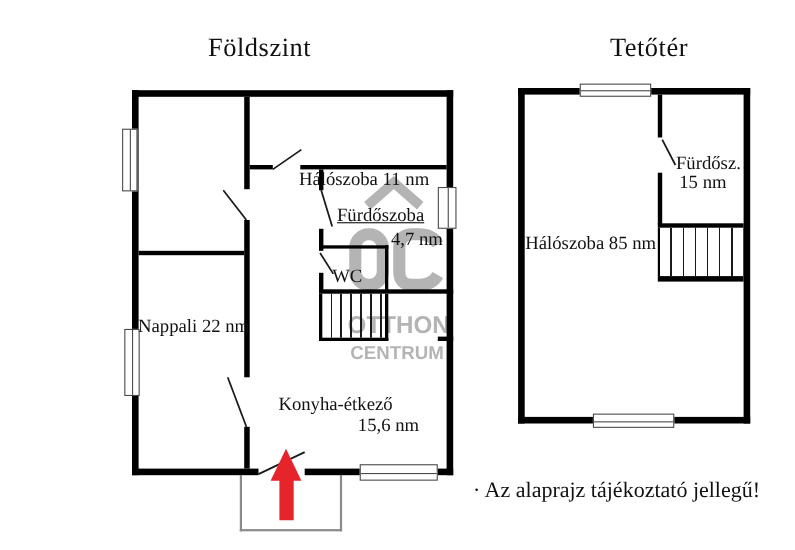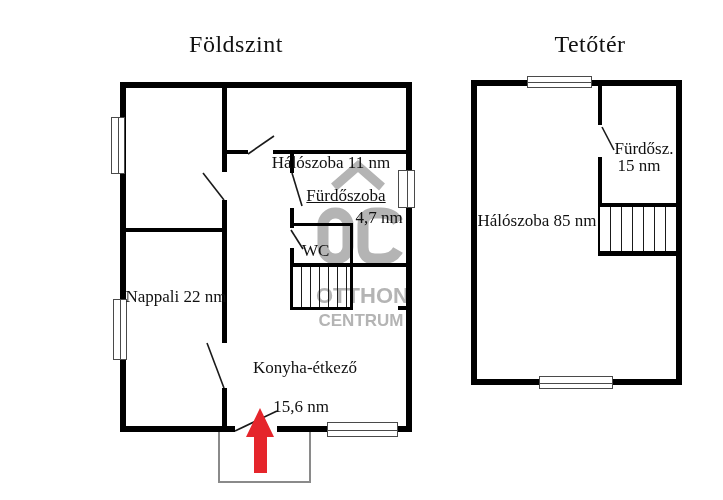--- a/index.html
+++ b/index.html
@@ -85,21 +85,21 @@
 
     <div class="txt title center" style="left:156px;top:30px;width:160px;">Földszint</div>
     <div class="txt room center" style="left:116px;top:136px;width:120px;">
     </div>
     <div class="txt room center" style="left:251px;top:111px;width:160px;margin-top:42px;">Hálószoba 11 nm</div>
     <div class="txt room center" style="left:286px;top:186px;width:120px;text-decoration:underline;">Fürdőszoba</div>
     <div class="txt room center" style="left:319px;top:208px;width:120px;">4,7 nm</div>
     <div class="txt room" style="left:302px;top:241px;">WC</div>
     <div class="txt room center" style="left:96px;top:287px;width:160px;">Nappali 22 nm</div>
     <div class="txt room center" style="left:225px;top:358px;width:160px;">Konyha-étkező</div>
-    <div class="txt room center" style="left:221px;top:397px;width:160px;">15,6 nm</div>
+    <div class="txt room center" style="left:221px;top:377px;width:160px;text-align:right;">15,6 nm</div>
 
     <svg class="arrow" width="723" height="500">
       <polygon points="260,408 274,437 267,437 267,473 254,473 254,437 246,437" fill="#e5252b"></polygon>
     </svg>
   </div>
 
   <div>
 
     <div class="wall" style="left:471px;top:80px;width:211px;height:6px;"></div>
     <div class="wall" style="left:471px;top:80px;width:6px;height:305px;"></div>
@@ -115,14 +115,15 @@
 
     <div class="window win-h" style="left:527px;top:76px;width:65px;height:12px;"></div>
     <div class="window win-h" style="left:539px;top:376px;width:74px;height:13px;"></div>
 
     <div class="txt title center" style="left:510px;top:30px;width:160px;">Tetőtér</div>
     <div class="txt room center" style="left:457px;top:211px;width:160px;">Hálószoba 85 nm</div>
     <div class="txt room center" style="left:584px;top:139px;width:120px;">Fürdősz.</div>
     <div class="txt room center" style="left:579px;top:156px;width:120px;">15 nm</div>
   </div>
 
+  <div class="txt disclaimer" style="left:430px;top:434px;">· Az alaprajz tájékoztató jellegű!</div>
 
 </div>
 
 </body></html>

